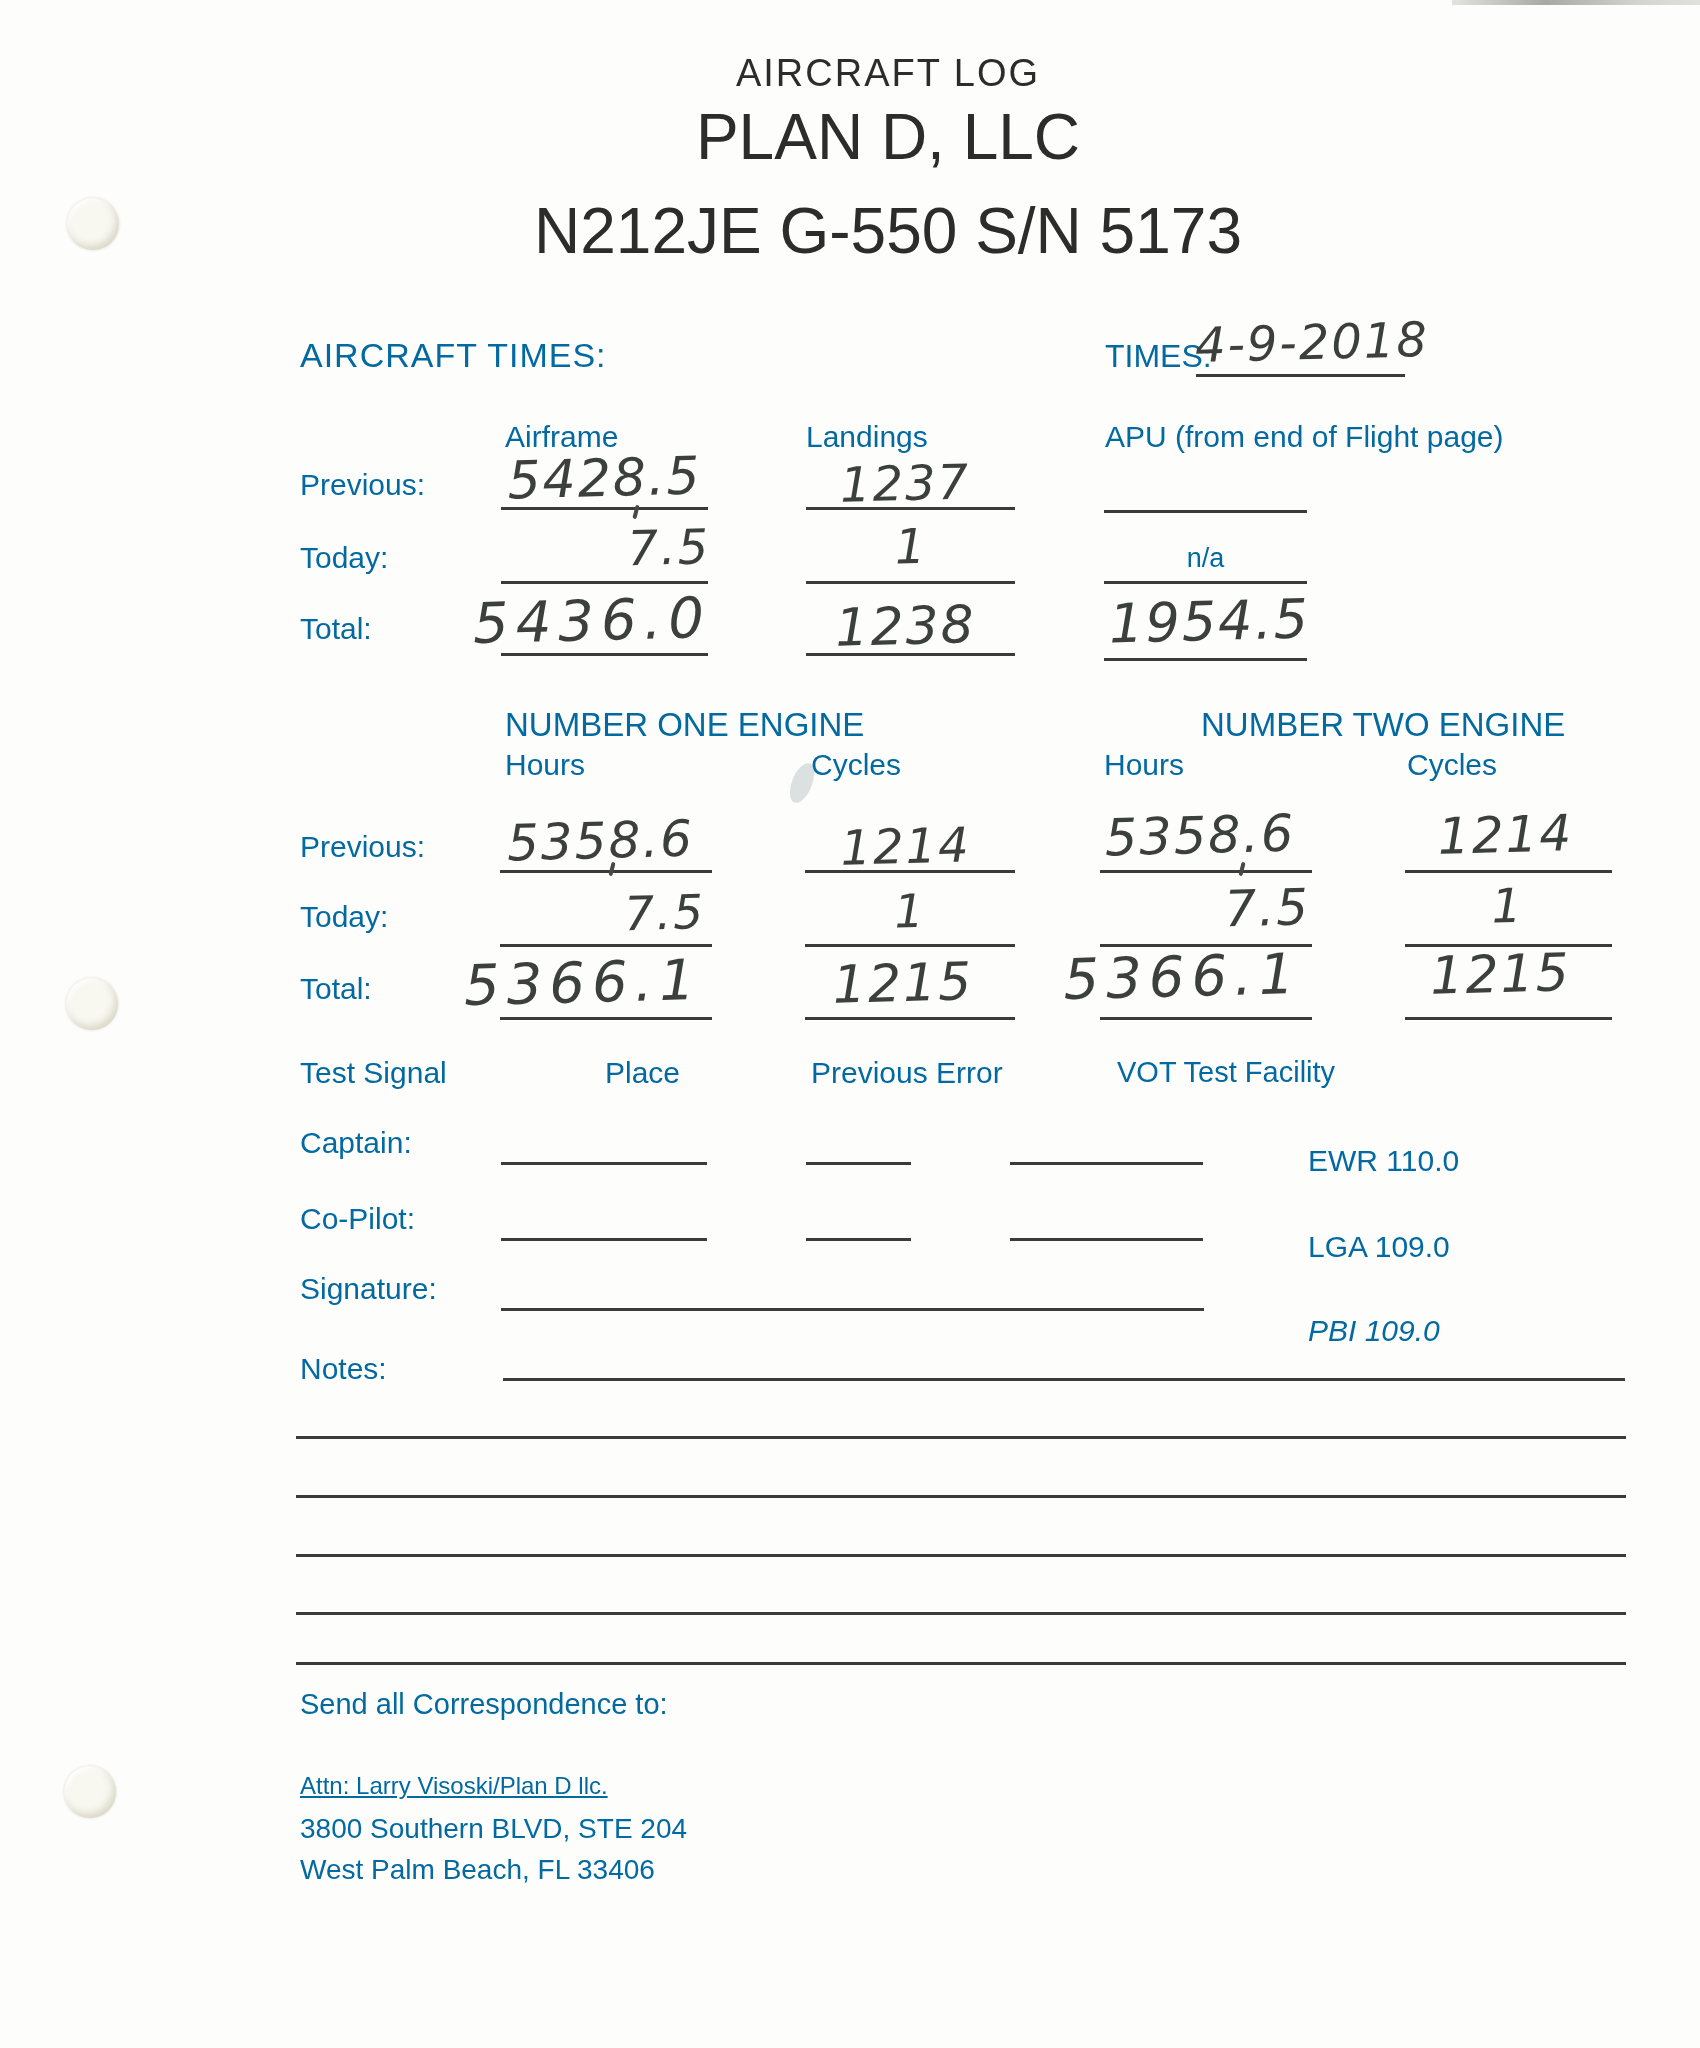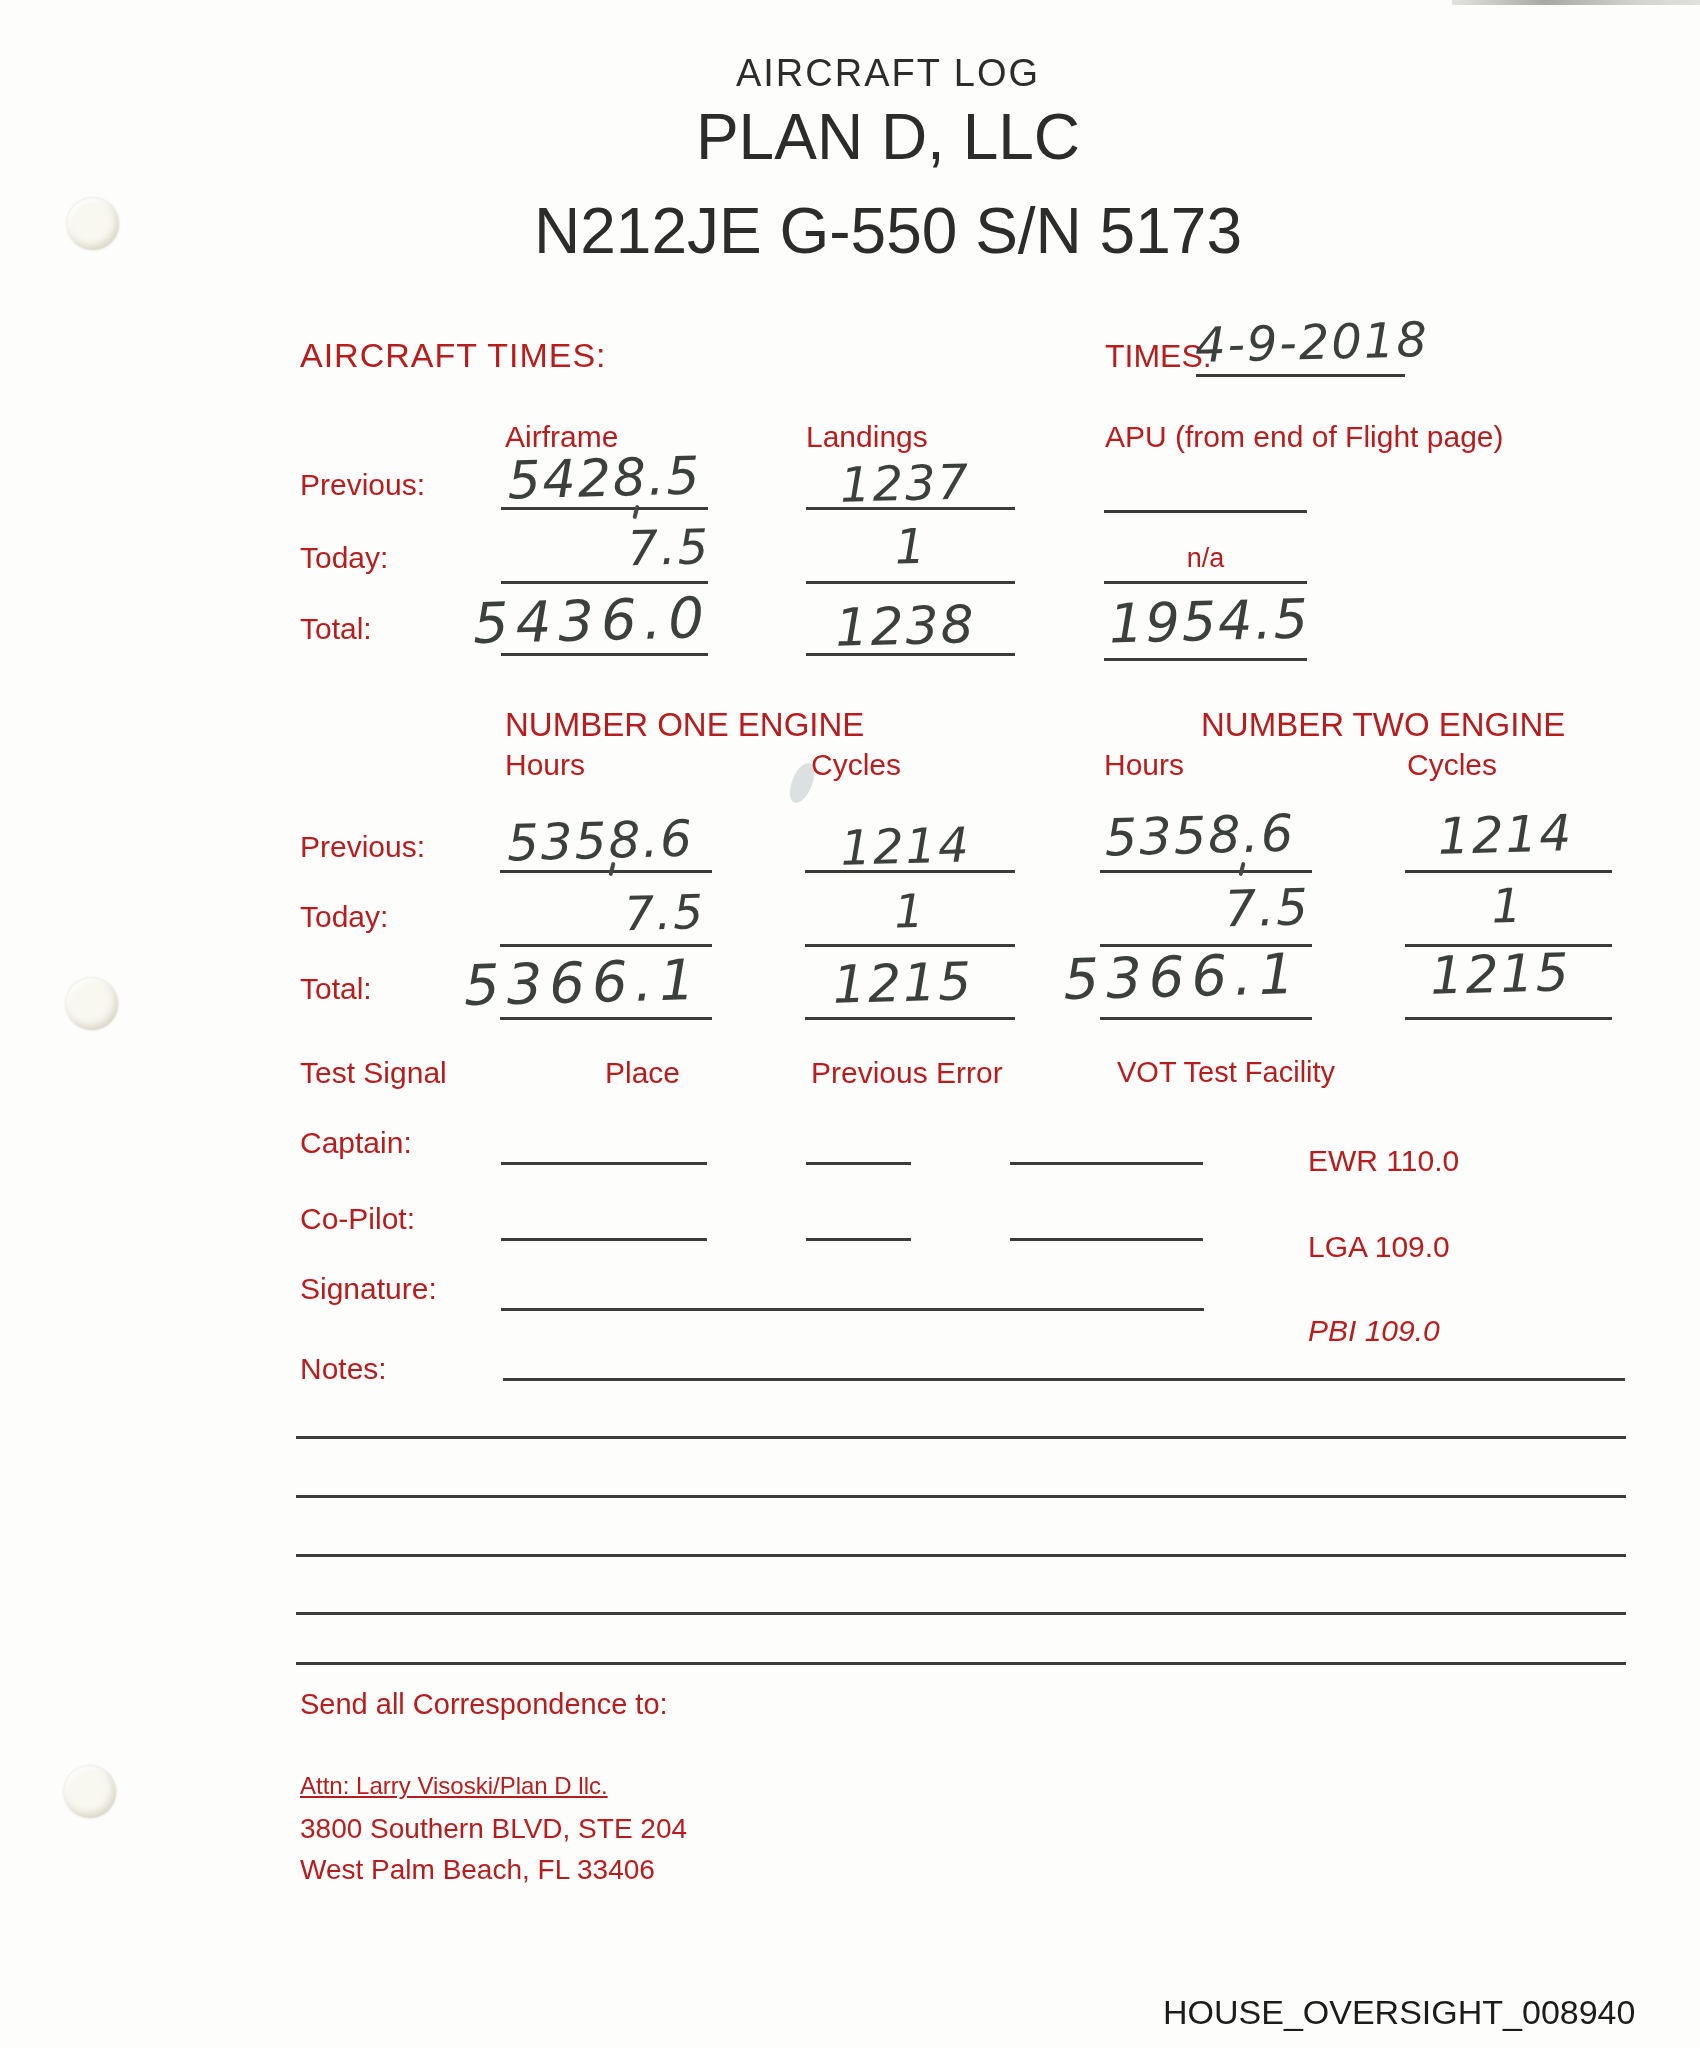--- a/index.html
+++ b/index.html
@@ -1,21 +1,21 @@
 <!DOCTYPE html>
 <html><head>
 <meta charset="utf-8">
 <style>
   html,body { margin:0; padding:0; background:#ffffff; }
   .page {
     position:relative; width:1700px; height:2048px;
     background:#fdfdfc; overflow:hidden;
     font-family:"Liberation Sans", sans-serif; color:#2c2c2a;
   }
-  .lbl { position:absolute; white-space:nowrap; color:#b91c1c; }
+  .lbl { position:absolute; white-space:nowrap; color:#0369a1; }
   .ctr { text-align:center; }
   .rgt { text-align:right; }
   .titles { position:absolute; left:38px; width:1700px; text-align:center; }
   .hw {
     position:absolute; white-space:nowrap;
     font-family:"DejaVu Sans", sans-serif; font-style:italic;
     color:#3b403d; letter-spacing:2px; transform:rotate(-1.5deg);
   }
   .wide { letter-spacing:7px; }
   .line { position:absolute; height:3px; background:#3b3b39; }
@@ -149,15 +149,14 @@
   <div class="line" style="left:296px; top:1495px; width:1330px;"></div>
   <div class="line" style="left:296px; top:1554px; width:1330px;"></div>
   <div class="line" style="left:296px; top:1612px; width:1330px;"></div>
   <div class="line" style="left:296px; top:1662px; width:1330px;"></div>
 
   <div class="lbl" style="left:300px; top:1688px; font-size:29px;">Send all Correspondence to:</div>
   <div class="lbl" style="left:300px; top:1772px; font-size:24px;text-decoration:underline;">Attn: Larry Visoski/Plan D llc.</div>
   <div class="lbl" style="left:300px; top:1813px; font-size:28px;">3800 Southern BLVD, STE 204</div>
   <div class="lbl" style="left:300px; top:1854px; font-size:28px;">West Palm Beach, FL 33406</div>
 
-  <div class="lbl" style="left:1163px; top:1993px; font-size:34px; color:#1c1c1c;">HOUSE_OVERSIGHT_008940</div>
 
 </div>
 
 </body></html>

